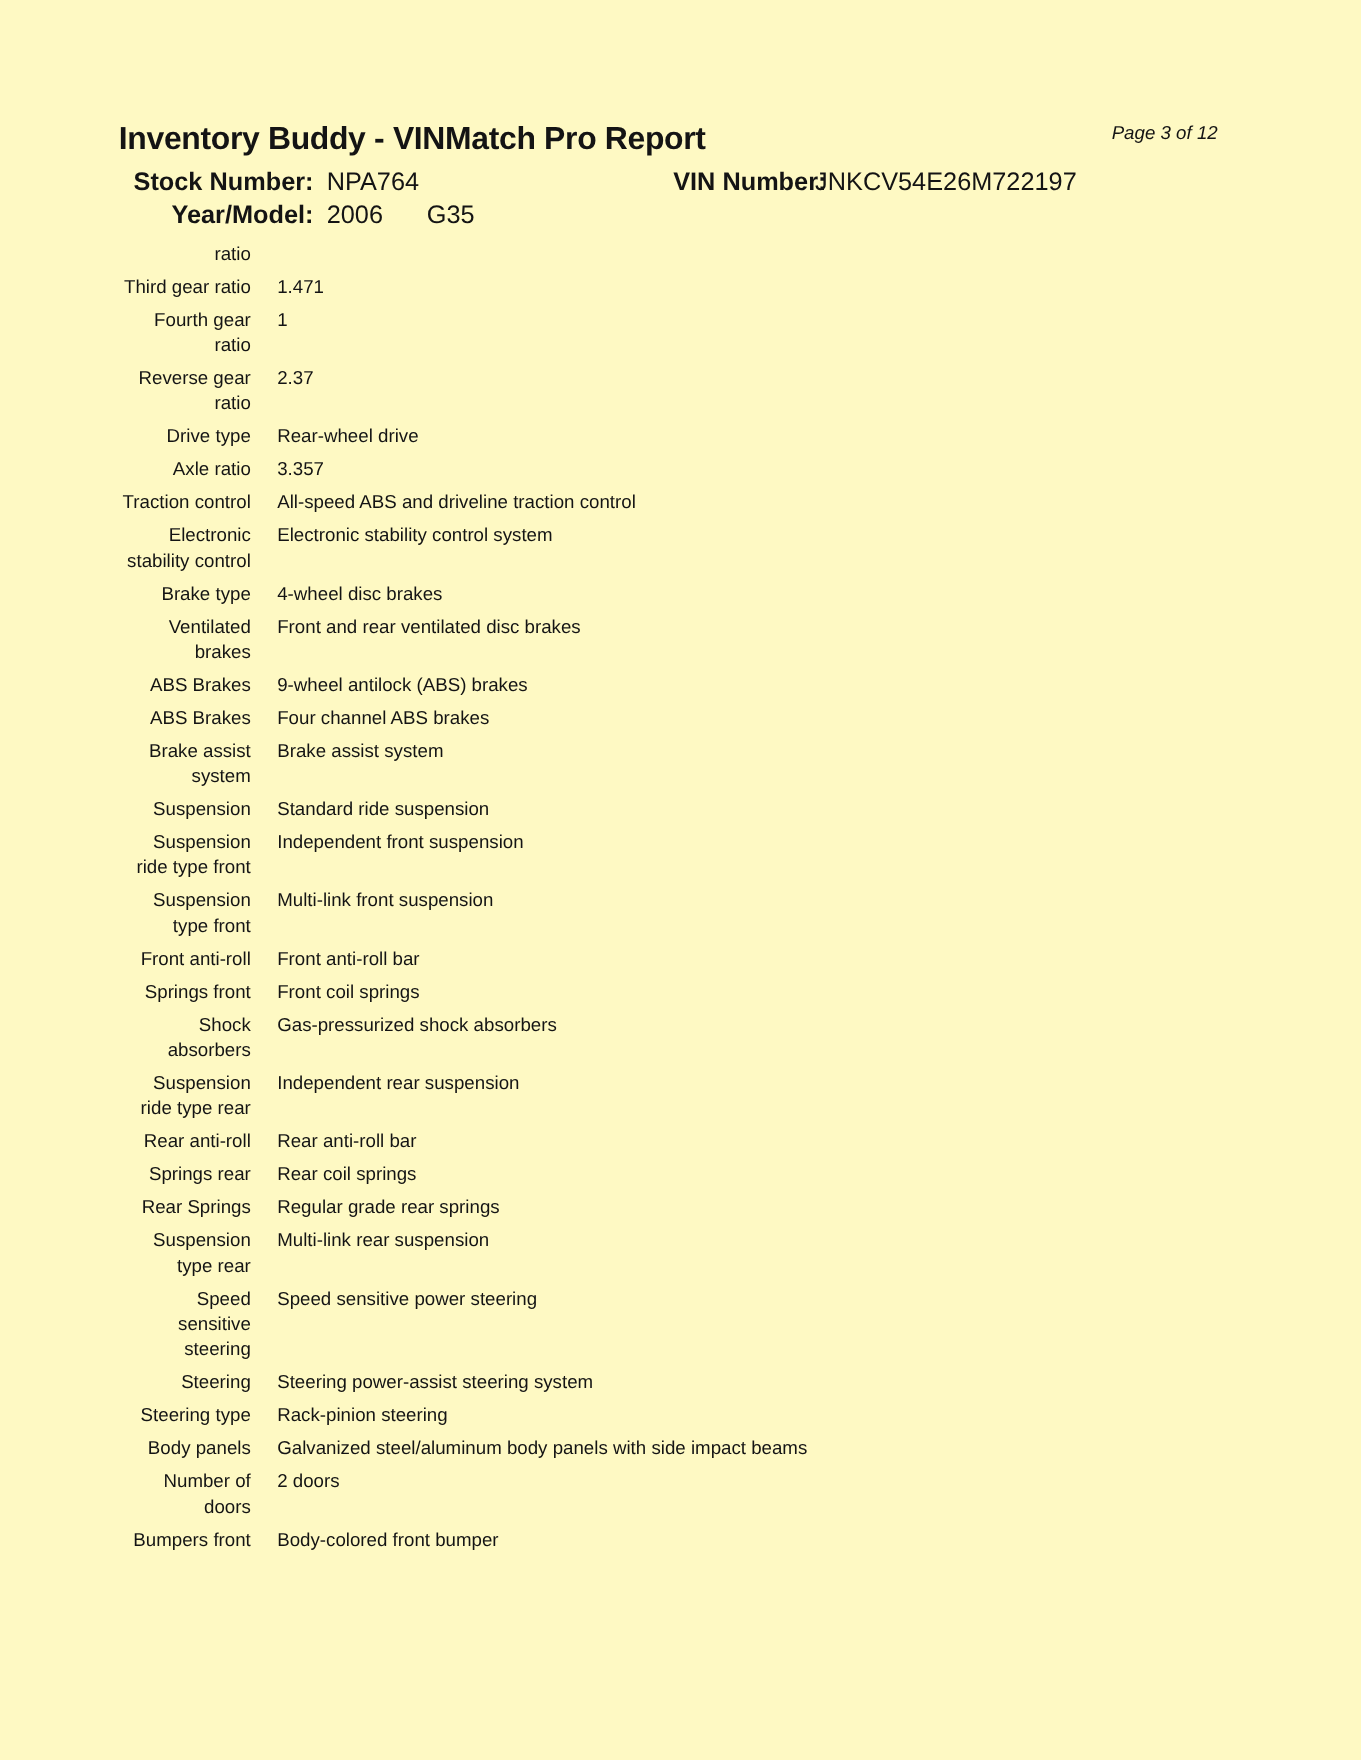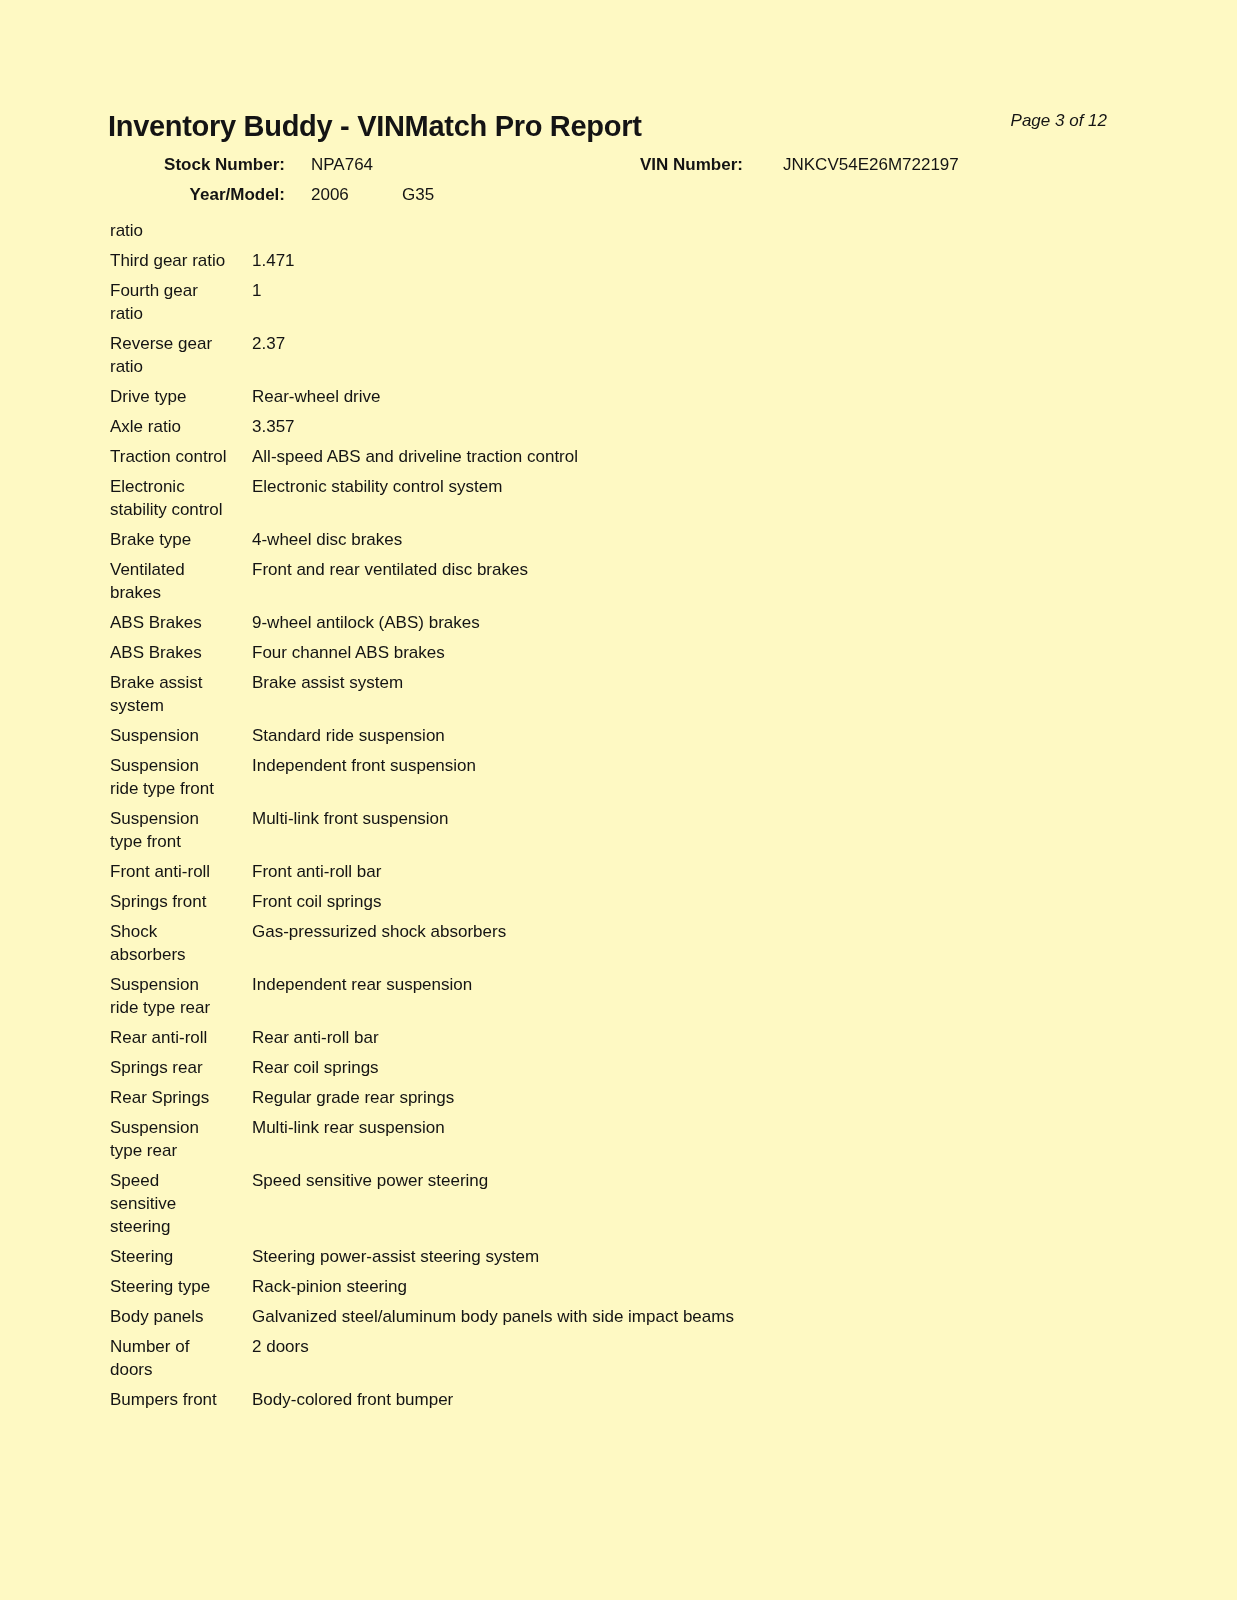--- a/index.html
+++ b/index.html
@@ -34,22 +34,22 @@
     line-height: 22px;
     padding-top: 2px;
     white-space: nowrap;
     font-style: italic;
   }
   .fields {
     margin-left: 110px;
     margin-top: 6px;
     display: grid;
     grid-template-columns: 175px 303px 117px auto;
-    column-gap: 26px;
-    font-size: 17px;
+    column-gap: 12px;
+    font-size: 23px;
     line-height: 30px;
   }
   .f-label { font-weight: bold; text-align: right; white-space: nowrap; }
   .f-label-left { font-weight: bold; text-align: left; white-space: nowrap; }
   .f-value { white-space: nowrap; }
   .year-val { display: inline-block; width: 91px; }
   .spec-table {
     margin: 9px 40px 0 110px;
     font-size: 17px;
     line-height: 23px;
@@ -57,20 +57,21 @@
   .spec-row {
     display: flex;
     align-items: flex-start;
     margin-bottom: 7px;
   }
   .spec-label {
     width: 142px;
     min-width: 142px;
     box-sizing: border-box;
     padding-right: 24px;
+    text-align: right;
   }
   .spec-value { flex: 1; }
 </style>
 </head>
 <body>
 
 <div class="page">
 
   <div class="header-row">
     <div class="title">Inventory Buddy - VINMatch Pro Report</div>

